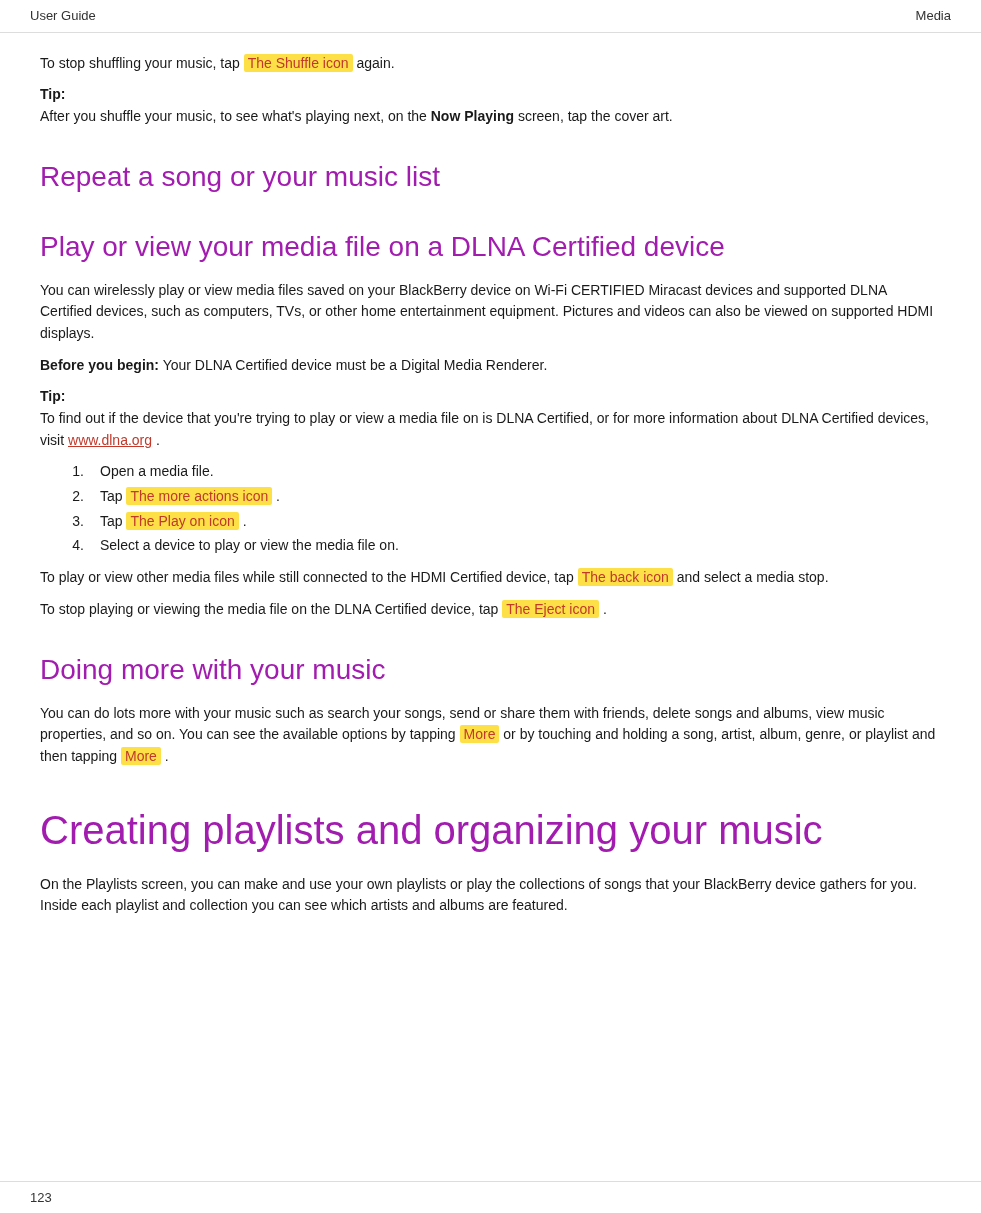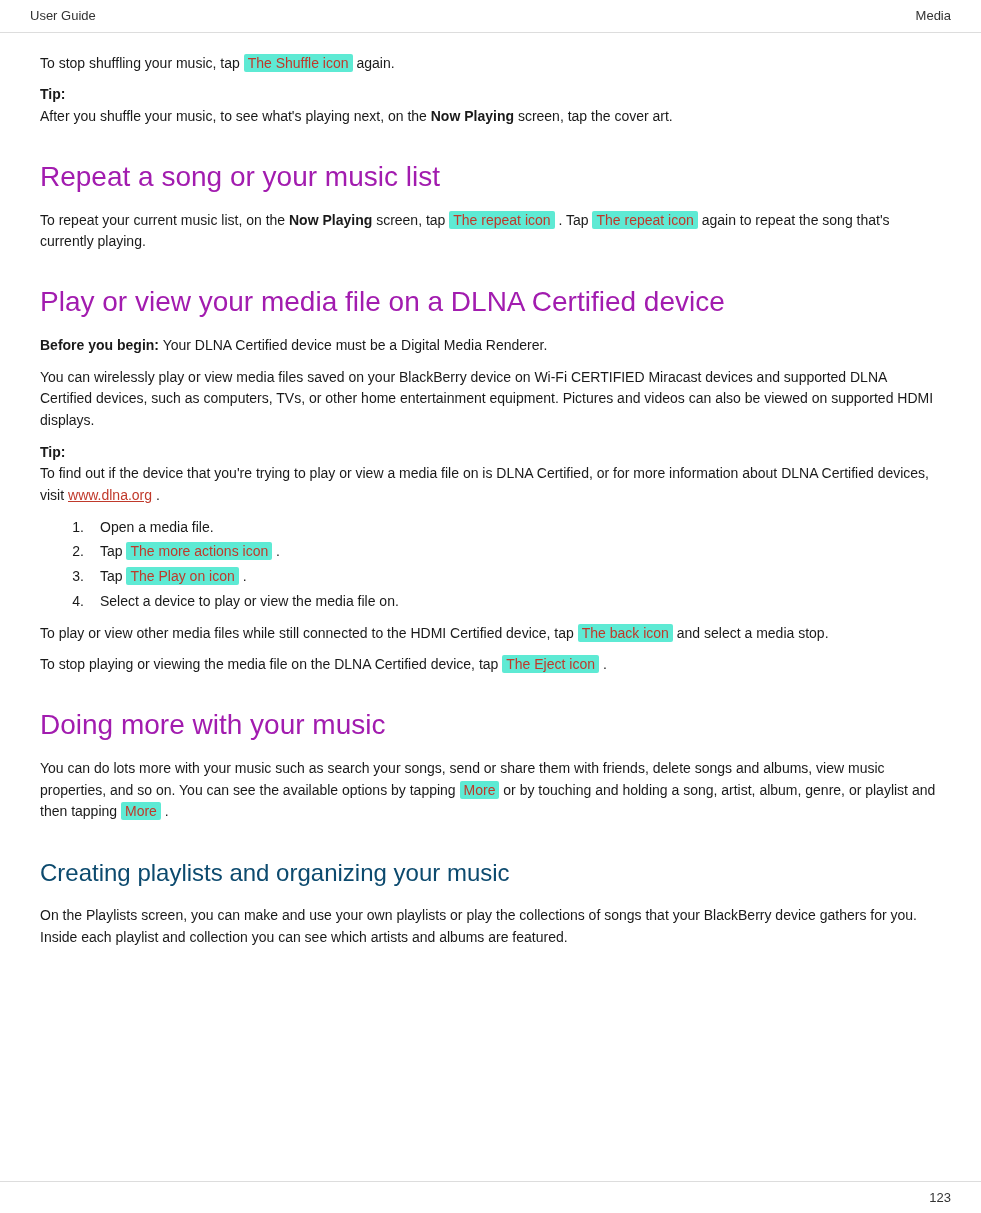--- a/index.html
+++ b/index.html
@@ -38,46 +38,46 @@
     .content-area {
       padding: 20px 40px 40px 40px;
     }
 
     .footer-bar {
       position: absolute;
       bottom: 0;
       left: 0;
       right: 0;
       display: flex;
-      justify-content: flex-end;
+      justify-content: flex-start;
       padding: 6px 30px;
       border-top: 1px solid #ddd;
       font-size: 13px;
       color: #333;
     }
 
     .inline-highlight {
       color: #c0392b;
-      background-color: #5eead4;
+      background-color: #fde047;
       padding: 1px 4px;
       border-radius: 2px;
     }
 
     .section-heading-large {
       font-size: 28px;
       font-weight: 300;
       color: #a21caf;
       margin-top: 28px;
       margin-bottom: 12px;
     }
 
     .section-heading-xlarge {
-      font-size: 24px;
+      font-size: 40px;
       font-weight: 300;
-      color: #0c4a6e;
+      color: #a21caf;
       margin-top: 32px;
       margin-bottom: 14px;
     }
 
     p {
       margin-bottom: 10px;
       font-size: 14px;
       line-height: 1.55;
     }
 
@@ -128,38 +128,29 @@
     <p>
       <span class="tip-label">Tip:</span>
       <br>
       <span>After you shuffle your music, to see what's playing next, on the</span>
       <span class="bold-inline">Now Playing</span>
       <span>screen, tap the cover art.</span>
     </p>
 
     <h2 class="section-heading-large">Repeat a song or your music list</h2>
 
-    <p>
-      <span>To repeat your current music list, on the</span>
-      <span class="bold-inline">Now Playing</span>
-      <span>screen, tap</span>
-      <span class="inline-highlight">The repeat icon</span>
-      <span>. Tap</span>
-      <span class="inline-highlight">The repeat icon</span>
-      <span>again to repeat the song that's currently playing.</span>
-    </p>
 
     <h2 class="section-heading-large">Play or view your media file on a DLNA Certified device</h2>
+
+    <p>You can wirelessly play or view media files saved on your BlackBerry device on Wi-Fi CERTIFIED Miracast devices and supported DLNA Certified devices, such as computers, TVs, or other home entertainment equipment. Pictures and videos can also be viewed on supported HDMI displays.</p>
 
     <p>
       <span class="bold-inline">Before you begin:</span>
       <span>Your DLNA Certified device must be a Digital Media Renderer.</span>
     </p>
-
-    <p>You can wirelessly play or view media files saved on your BlackBerry device on Wi-Fi CERTIFIED Miracast devices and supported DLNA Certified devices, such as computers, TVs, or other home entertainment equipment. Pictures and videos can also be viewed on supported HDMI displays.</p>
 
     <p>
       <span class="tip-label">Tip:</span>
       <br>
       <span>To find out if the device that you're trying to play or view a media file on is DLNA Certified, or for more information about DLNA Certified devices, visit</span>
       <a class="link-text">www.dlna.org</a>
       <span>.</span>
     </p>
 
     <ol style="list-style:none; margin-left:0; padding-left:0;">

